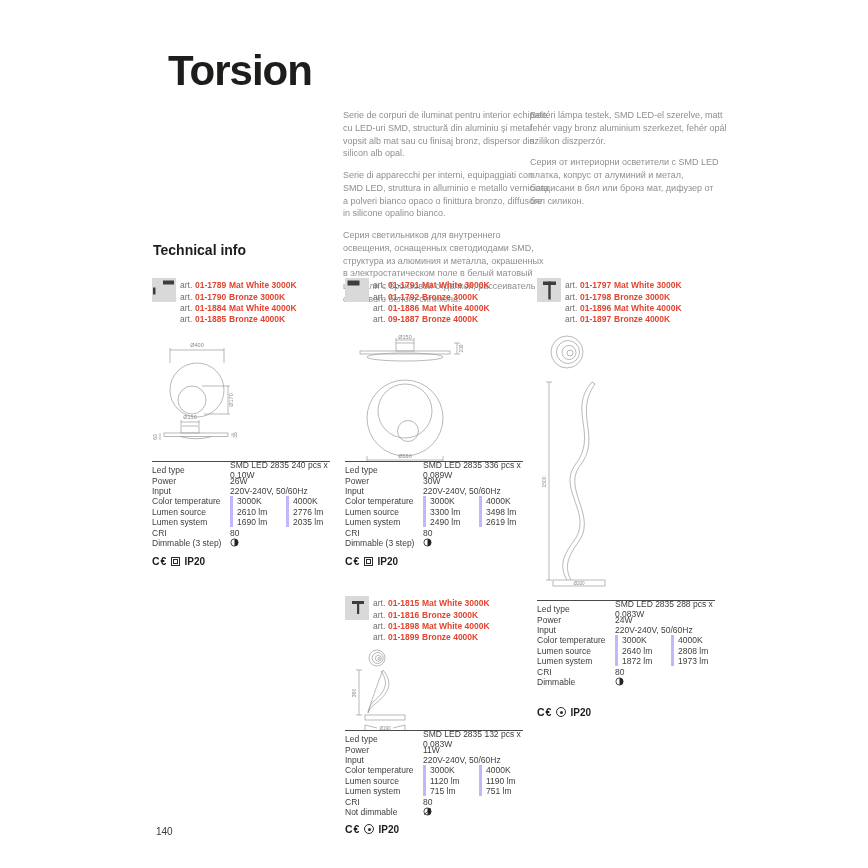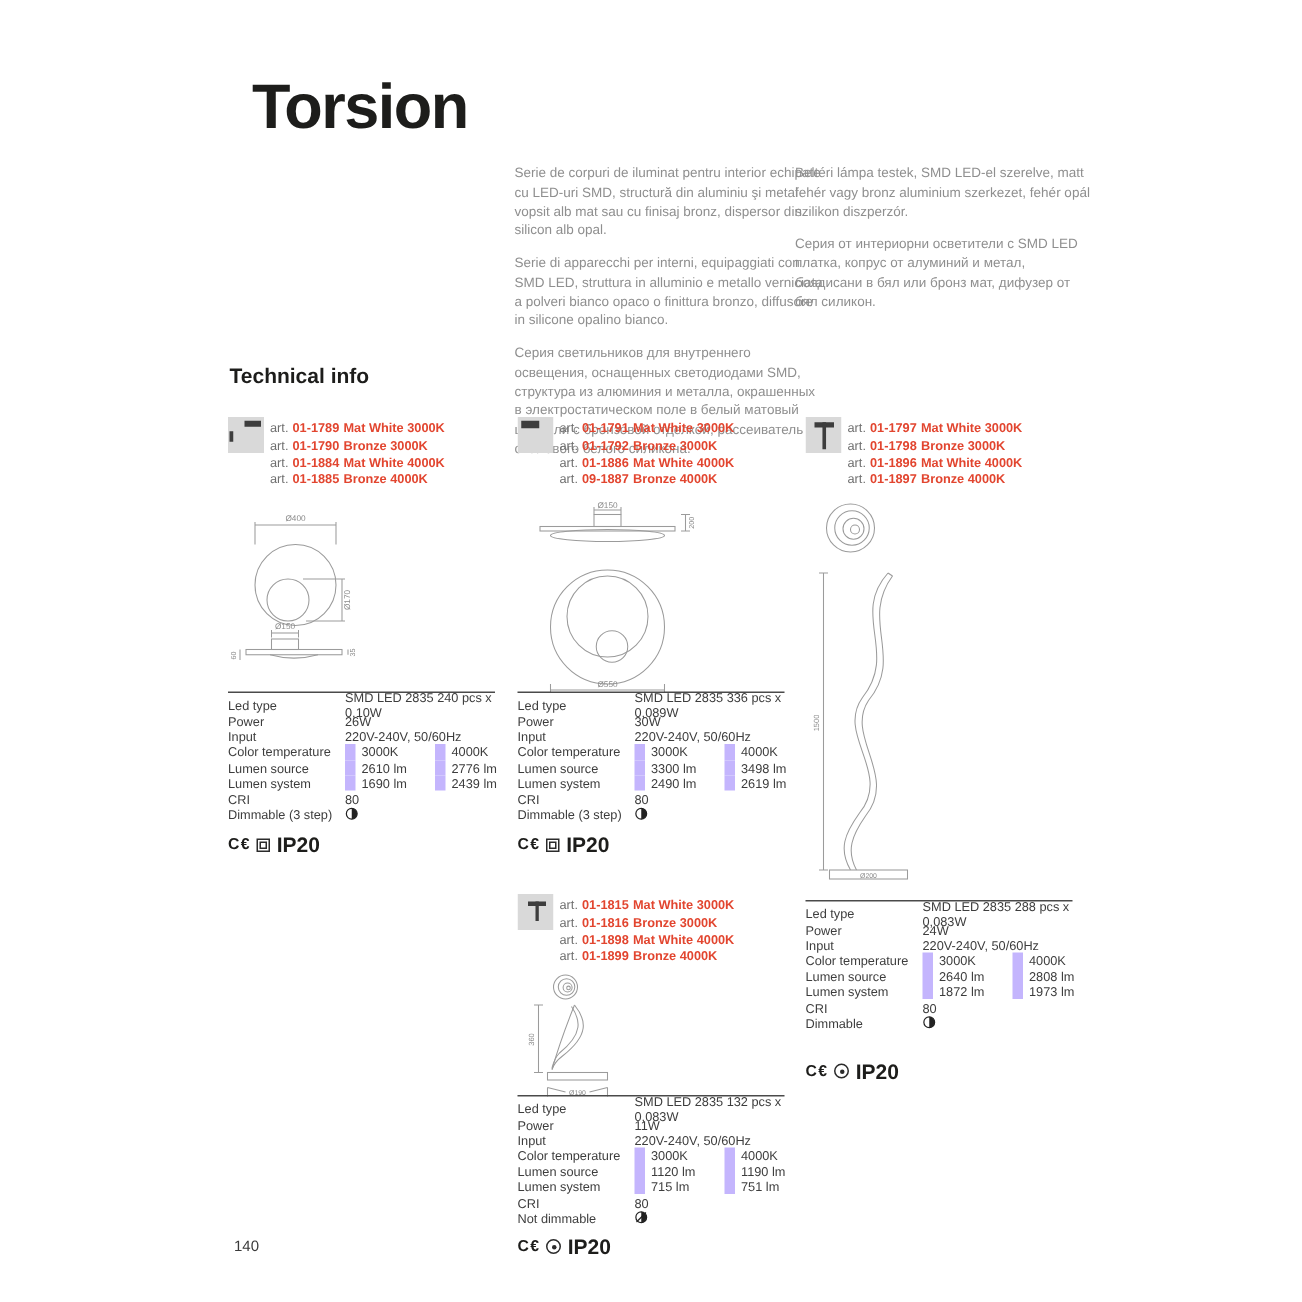--- a/index.html
+++ b/index.html
@@ -23,25 +23,25 @@
   .drawing{position:absolute;left:0;}
   .drawing text{font-family:"Liberation Sans", sans-serif;}
 
   .specs{position:absolute;left:0;width:178px;border-top:1px solid #4a4a4a;padding-top:3px;
          font-size:8.5px;color:#3d3d3d;}
   .srow{display:flex;align-items:center;height:10.4px;}
   .slabel{width:78px;flex:none;}
   .sval{flex:1;display:flex;align-items:center;}
   .dual{flex:1;display:flex;align-self:stretch;}
   .cell{width:49px;flex:none;align-self:stretch;display:flex;align-items:center;
-        border-left:7px solid #c4b5fd;padding-left:4px;}
+        border-left:3px solid #c4b5fd;padding-left:4px;}
 
   .ce{position:absolute;left:0;display:flex;align-items:center;gap:4px;}
   .ce-mark{font-size:10.5px;font-weight:700;letter-spacing:1px;color:#1d1d1b;}
-  .ip{font-size:14px;font-weight:700;color:#1d1d1b;}
+  .ip{font-size:10px;font-weight:700;color:#1d1d1b;}
   .csym-sq{display:inline-block;width:7px;height:7px;border:1px solid #2b2b2b;position:relative;}
   .csym-sq span{position:absolute;left:1px;top:1px;width:3px;height:3px;border:1px solid #2b2b2b;}
   .csym-circ{display:inline-block;width:8px;height:8px;border:1px solid #2b2b2b;border-radius:50%;position:relative;}
   .csym-circ span{position:absolute;left:2.5px;top:2.5px;width:3px;height:3px;background:#2b2b2b;border-radius:50%;}
 </style>
 </head>
 <body>
 
 <div id="page">
 
@@ -142,21 +142,21 @@
         <span class="slabel">Lumen source</span>
         <span class="dual">
           <span class="cell">2610 lm</span>
           <span class="cell">2776 lm</span>
         </span>
       </div>
       <div class="srow">
         <span class="slabel">Lumen system</span>
         <span class="dual">
           <span class="cell">1690 lm</span>
-          <span class="cell">2439 lm</span>
+          <span class="cell">2035 lm</span>
         </span>
       </div>
       <div class="srow">
         <span class="slabel">CRI</span>
         <span class="sval">80</span>
       </div>
       <div class="srow">
         <span class="slabel">Dimmable (3 step)</span>
         <span class="sval">
           <svg width="9" height="9" viewBox="0 0 10 10">

